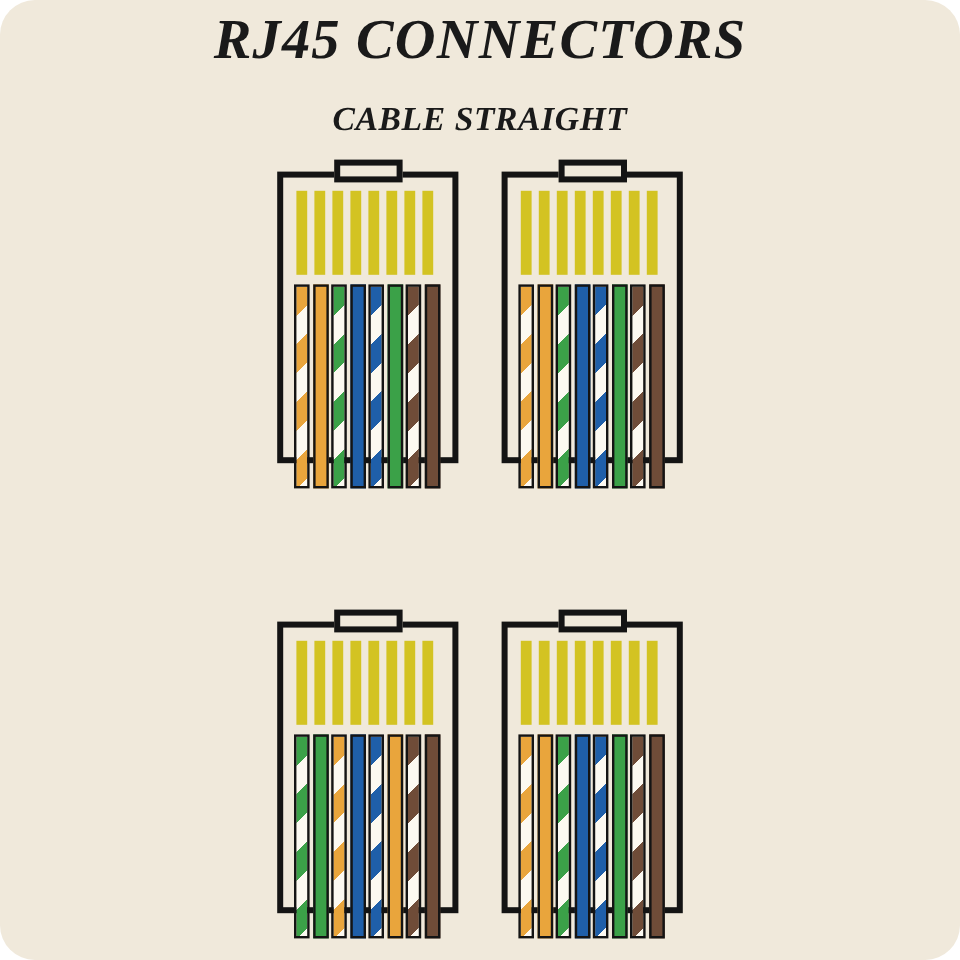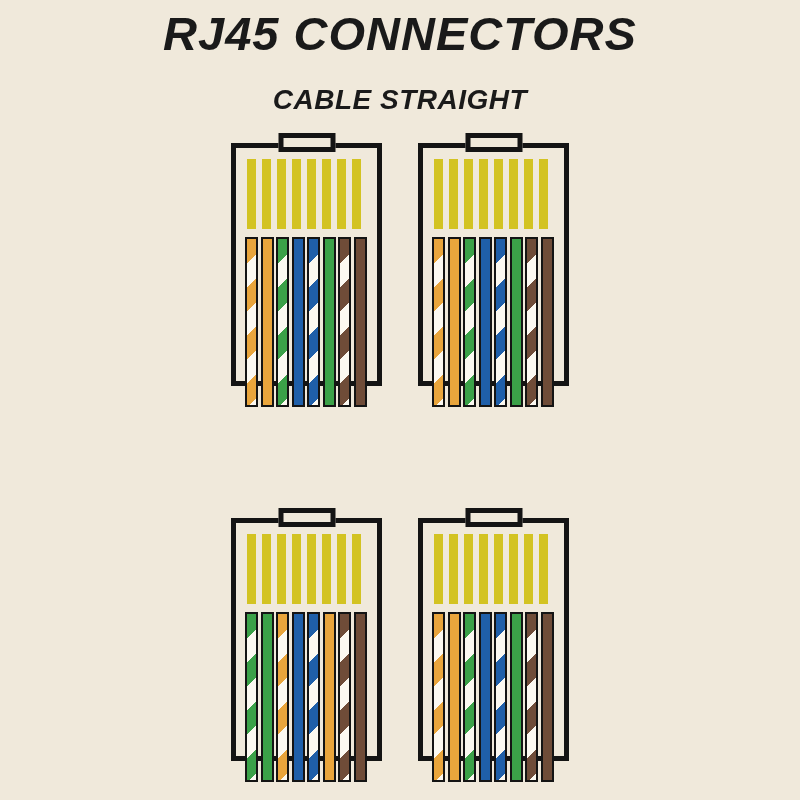--- a/index.html
+++ b/index.html
@@ -7,22 +7,23 @@
     --bg: #F0E9DB;
     --text: #1A1A1A;
   }
   * { margin: 0; padding: 0; box-sizing: border-box; }
   html, body { background: #fff; }
   .canvas {
     position: relative;
     width: 800px;
     height: 800px;
     background: var(--bg);
-    font-family: Liberation Sans, sans-serif;
+    font-family: Liberation Serif, serif;
     overflow: hidden;
+    border-radius: 29px;
   }
   .title {
     position: absolute;
     top: 6px;
     left: 0;
     width: 100%;
     text-align: center;
     font-size: 47px;
     font-weight: bold;
     font-style: italic;

